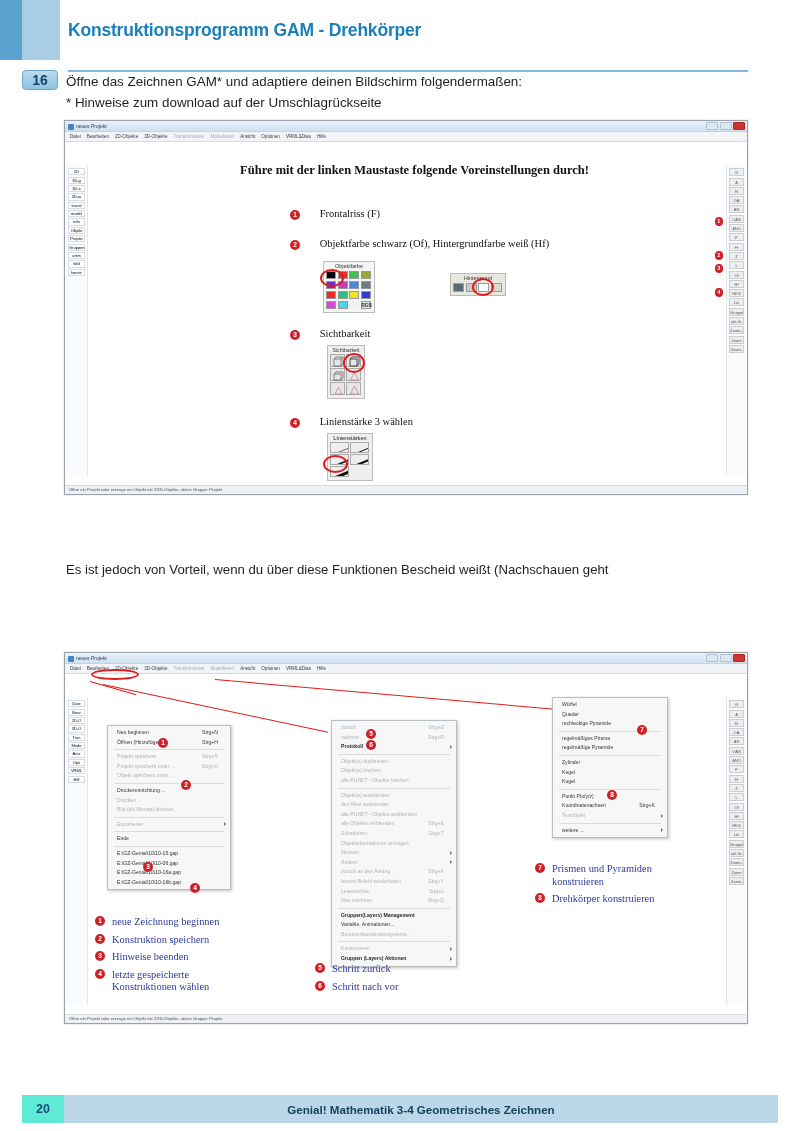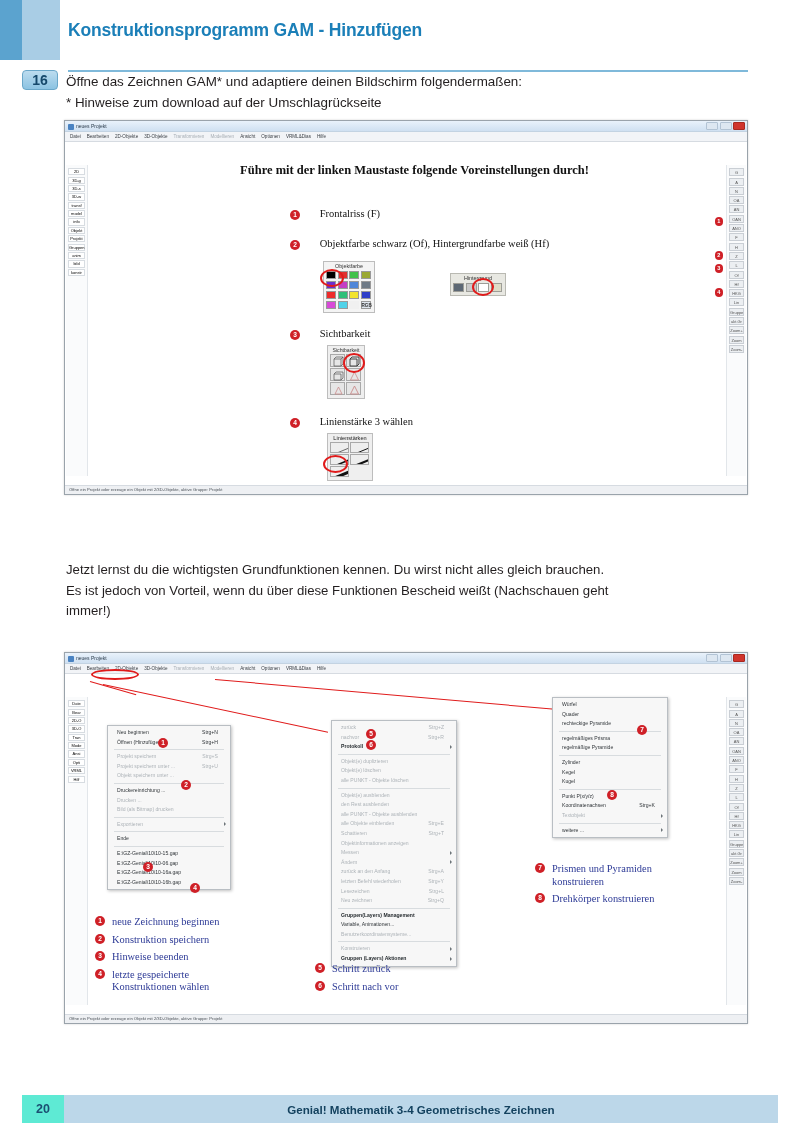--- a/index.html
+++ b/index.html
@@ -130,21 +130,21 @@
 </style>
 </head>
 <body>
 
 <div class="page">
 
   <div class="hdr-band">
     <div class="hdr-sq-dark"></div>
     <div class="hdr-sq-light"></div>
   </div>
-  <div class="hdr-title">Konstruktionsprogramm GAM - Hinzufügen</div>
+  <div class="hdr-title">Konstruktionsprogramm GAM - Drehkörper</div>
   <div class="hdr-rule"></div>
 
   <div class="task-badge">16</div>
   <div class="task-text">
     <div class="task-line">Öffne das Zeichnen GAM* und adaptiere deinen Bildschirm folgendermaßen:</div>
     <div class="task-line">* Hinweise zum download auf der Umschlagrückseite</div>
   </div>
 
   <div class="gam" style="left:64px; top:120px; width:684px; height:375px;">
 
@@ -320,23 +320,21 @@
       <div style="position:absolute; right:24px; top:113px;"><span class="rn sm">3</span></div>
       <div style="position:absolute; right:24px; top:137px;"><span class="rn sm">4</span></div>
     </div>
 
     <div class="gam-status">
       <span>Öffne ein Projekt oder erzeuge ein Objekt mit 2/3D-Objekte, aktive Gruppe: Projekt</span>
     </div>
   </div>
 
   <div class="para">
-    <p>Jetzt lernst du die wichtigsten Grundfunktionen kennen. Du wirst nicht alles gleich brauchen.</p>
     <p>Es ist jedoch von Vorteil, wenn du über diese Funktionen Bescheid weißt (Nachschauen geht</p>
-    <p>immer!)</p>
   </div>
 
   <div class="gam" style="left:64px; top:652px; width:684px; height:372px;">
 
     <div class="gam-title">
       <div class="ticon"></div>
       <div class="tname">neues Projekt</div>
       <div class="wbtns">
         <div class="wbtn"></div>
         <div class="wbtn"></div>

